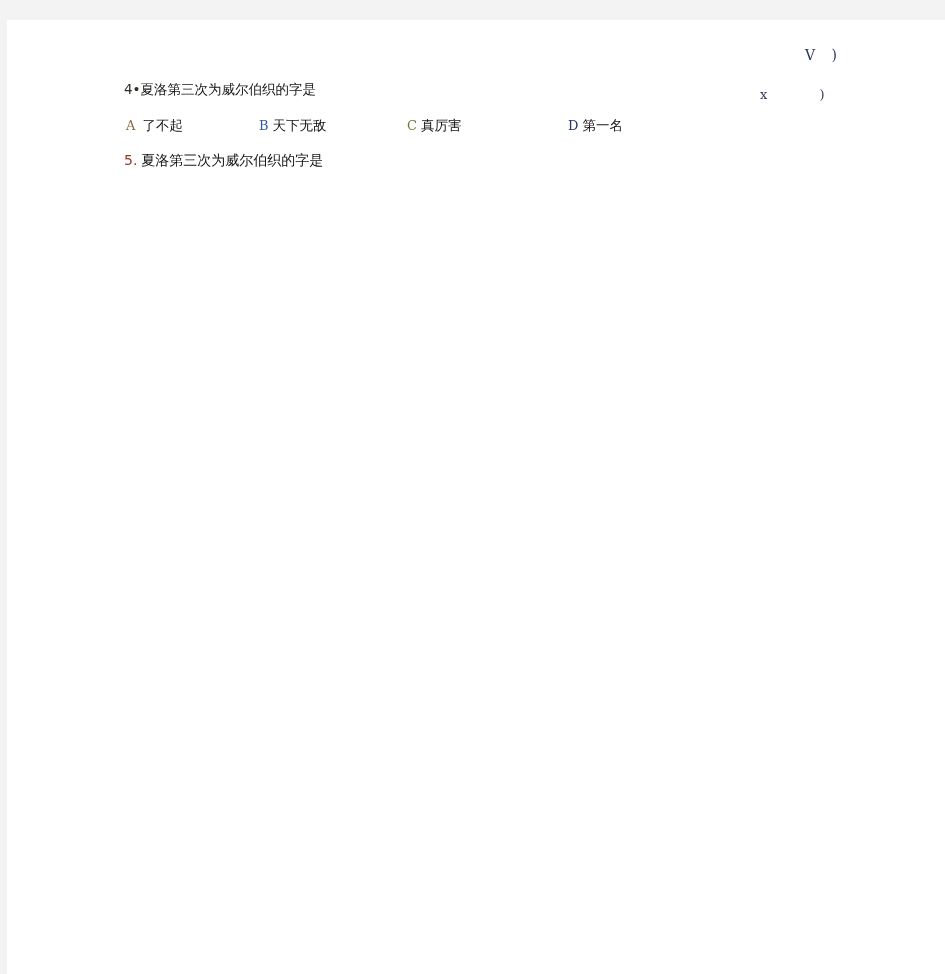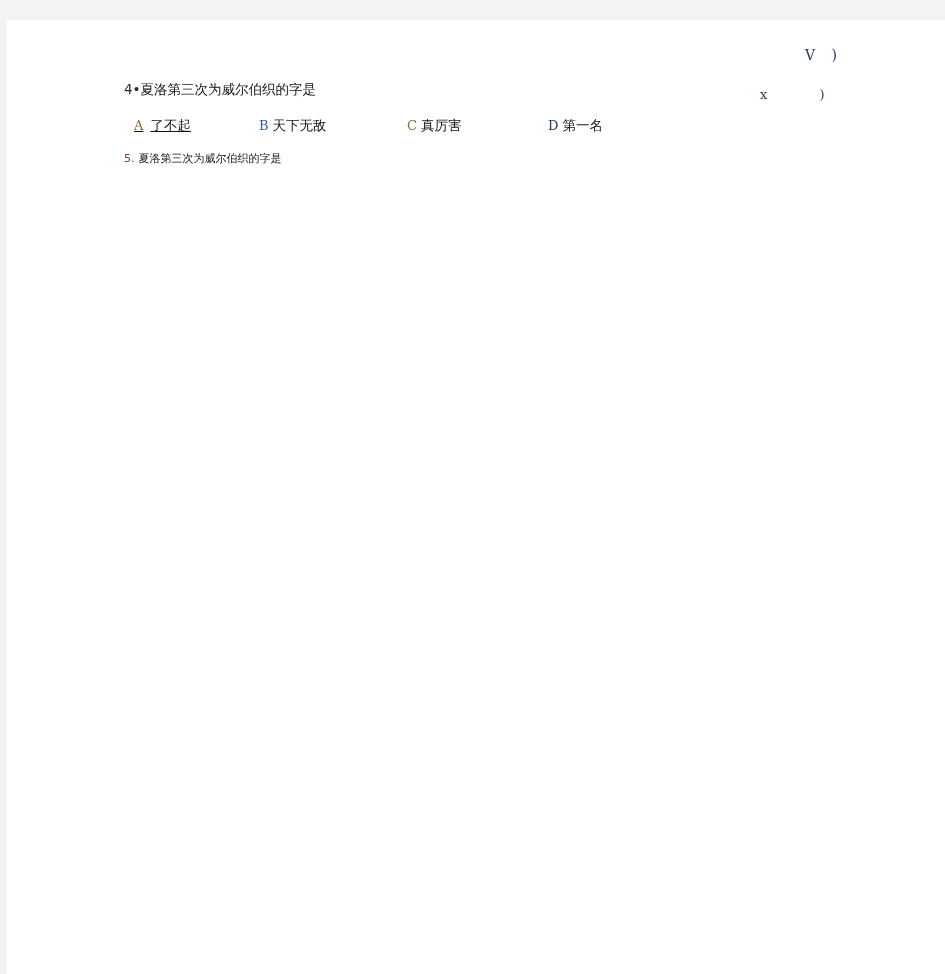--- a/index.html
+++ b/index.html
@@ -78,33 +78,33 @@
     white-space: nowrap;
     font-size: 13.5px;
     color: #131313;
     line-height: 1;
   }
   .option-letter {
     font-size: 13px;
     margin-right: 4px;
     font-family: "DejaVu Serif", "Liberation Serif", serif;
   }
-  #option-a { left: 127px; text-decoration: underline; }
+  #option-a { left: 119px; }
   #option-a .option-letter { color: #8a6a3a; margin-right: 7px; }
   #option-b { left: 252px; }
   #option-b .option-letter { color: #2f5f9e; }
   #option-c { left: 400px; text-align: center; }
   #option-c .option-letter { color: #6f7a3a; }
-  #option-d { left: 541px; }
+  #option-d { left: 561px; }
   #option-d .option-letter { color: #26356b; }
 
   #question-5 {
     left: 117px;
     top: 133px;
-    font-size: 11px;
+    font-size: 14px;
     color: #141414;
   }
   #question-5 .q-num {
     color: #8c3b2c;
     margin-right: 4px;
   }
 </style>
 </head>
 <body>
 

